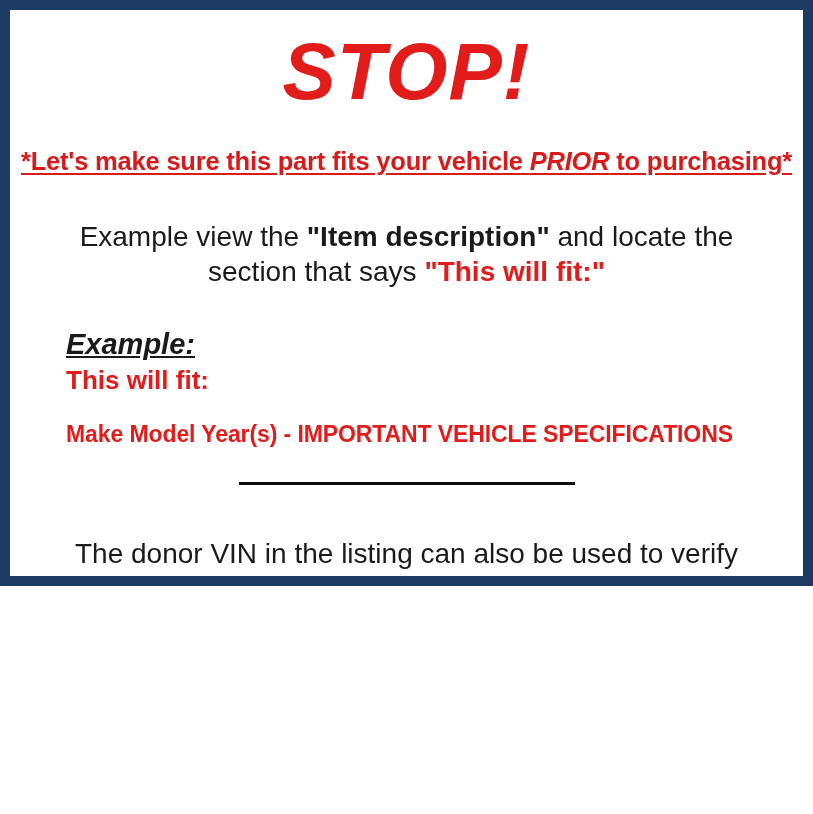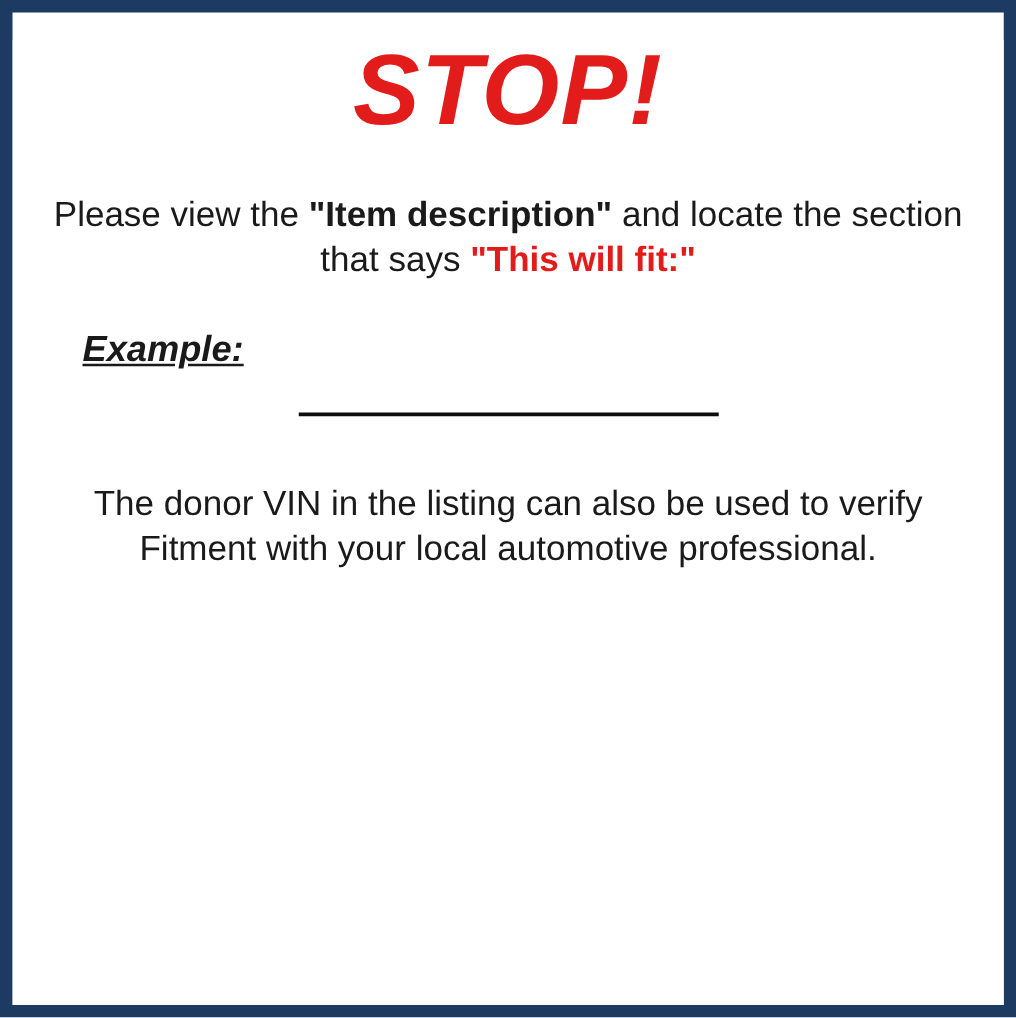--- a/index.html
+++ b/index.html
@@ -7,21 +7,21 @@
     margin: 0;
     padding: 0;
     background: #ffffff;
   }
   body {
     font-family: "Liberation Sans", sans-serif;
     -webkit-font-smoothing: antialiased;
   }
   #notice-card {
     width: 813px;
-    height: 814px;
+    height: 586px;
     box-sizing: border-box;
     background: #ffffff;
     border: 10px solid #14b8a6;
     overflow: hidden;
     position: relative;
   }
   #notice-inner {
     width: 100%;
     height: 100%;
     box-sizing: border-box;
@@ -136,30 +136,35 @@
   #donor-vin-para { margin-top: 44px; }
 </style>
 </head>
 <body>
 
 <div id="notice-card" style="border-color: rgb(29, 58, 98); background: rgb(255, 255, 255);">
   <div id="notice-inner">
 
     <div id="stop-heading">STOP!</div>
 
+    <div id="lets-make-sure-line">
+      <span class="seg">*Let's make sure this part fits your vehicle </span><span class="seg i">PRIOR</span><span class="seg"> to purchasing*</span>
+    </div>
 
 
     <p id="item-desc-para" class="para">
-      <span>Please view the </span><span class="blackbold">"Item description"</span><span> and locate the section that says </span><span class="redbold">"This will fit:"</span>
+      <span>Example view the </span><span class="blackbold">"Item description"</span><span> and locate the section that says </span><span class="redbold">"This will fit:"</span>
     </p>
 
     <div id="example-block">
       <div>
         <span id="example-label">Example:</span>
       </div>
+      <div id="this-will-fit-label">This will fit:</div>
+      <div id="make-model-line">Make Model Year(s) - IMPORTANT VEHICLE SPECIFICATIONS</div>
     </div>
 
     <div id="divider-wrap">
       <span id="divider-rule" style="background: rgb(13, 13, 13);"></span>
     </div>
 
 
     <p id="donor-vin-para" class="para">The donor VIN in the listing can also be used to verify Fitment with your local automotive professional.</p>
 
   </div>

